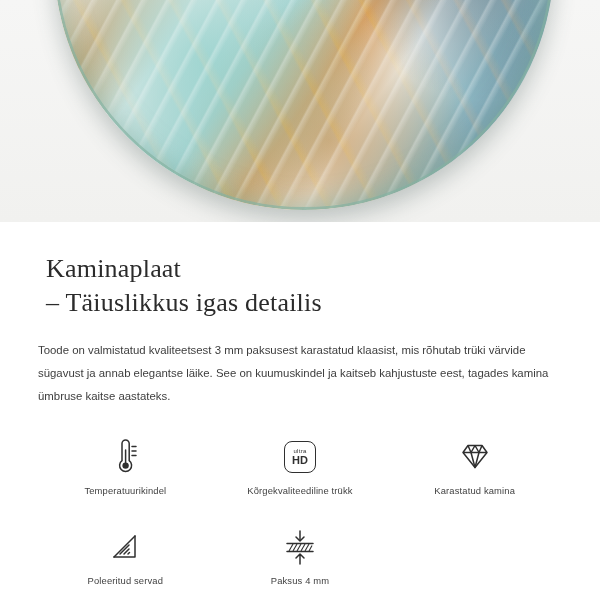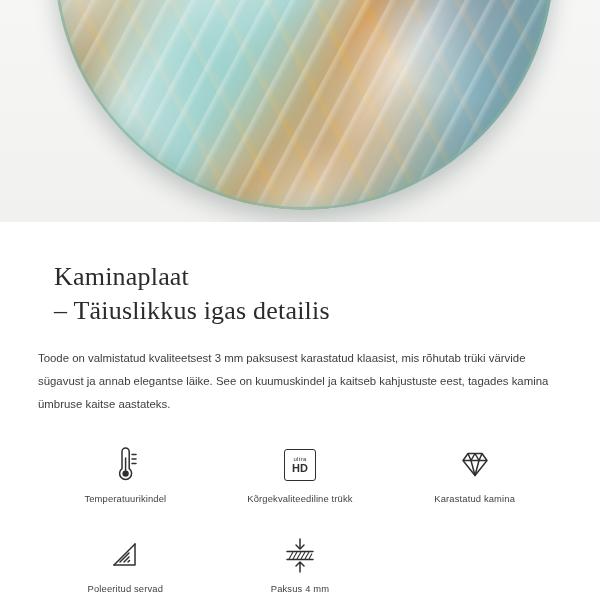--- a/index.html
+++ b/index.html
@@ -98,21 +98,21 @@
     background: linear-gradient(200deg, rgba(255,255,255,0.30) 0%, rgba(255,255,255,0.02) 45%, rgba(255,255,255,0) 60%);
     pointer-events: none;
   }
 
   
   .content {
     position: relative;
     padding: 0 38px;
   }
   .headline {
-    margin: 16px;
+    margin: 8px;
     padding-top: 22px;
     font-family: "Liberation Serif", serif;
     font-weight: normal;
     font-size: 26px;
     line-height: 1.32;
     color: #2b2b2b;
     letter-spacing: 0.2px;
   }
   .headline .l2 {
     display: block;
@@ -149,21 +149,21 @@
   .feature-label {
     margin-top: 8px;
     font-size: 9.4px;
     color: #3f3f3f;
     letter-spacing: 0.15px;
   }
   .hd-badge {
     width: 30px;
     height: 30px;
     border: 1.6px solid #2f2f2f;
-    border-radius: 3px;
+    border-radius: 8px;
     display: flex;
     flex-direction: column;
     align-items: center;
     justify-content: center;
     line-height: 1;
   }
   .hd-badge .u {
     font-size: 6px;
     letter-spacing: 0.3px;
     color: #2f2f2f;

